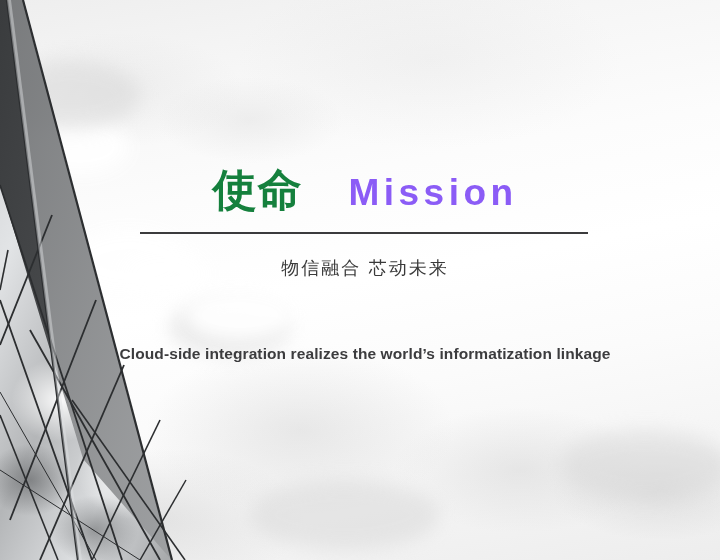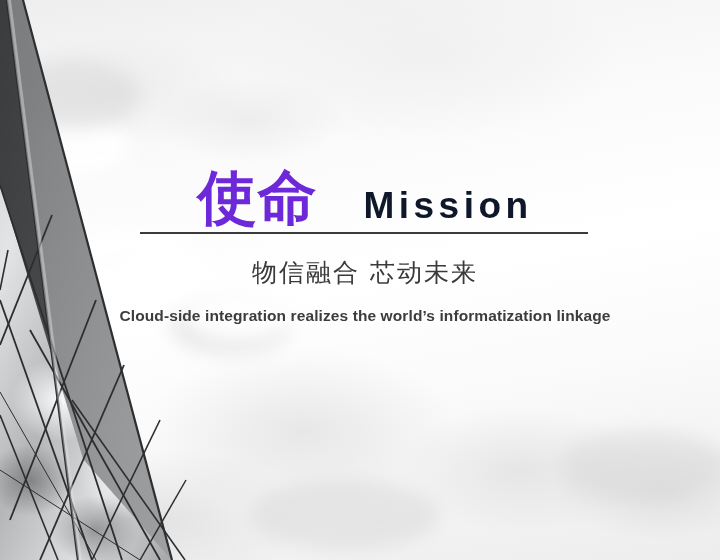--- a/index.html
+++ b/index.html
@@ -117,73 +117,73 @@
   .heading-row {
     position: absolute;
     left: 140px;
     top: 168px;
     width: 450px;
     display: flex;
     align-items: baseline;
     justify-content: center;
   }
   .heading-cn {
-    font-size: 59px;
+    font-size: 44px;
     font-weight: 700;
     letter-spacing: 1px;
     line-height: 1;
-    color: #6d28d9;
+    color: #15803d;
     font-family: "DejaVu Sans", "Liberation Sans", sans-serif;
   }
   .heading-en {
     font-size: 37px;
     font-weight: 700;
     letter-spacing: 4.5px;
     line-height: 1;
     margin-left: 46px;
-    color: #0f172a;
+    color: #8b5cf6;
     font-family: "Liberation Sans", "DejaVu Sans", sans-serif;
   }
 
   .divider {
     position: absolute;
     left: 140px;
     top: 232px;
     width: 448px;
     height: 2px;
     background: #3b3b3d;
   }
 
   .subtitle-cn {
     position: absolute;
     left: 140px;
     top: 256px;
     width: 450px;
     text-align: center;
-    font-size: 25px;
+    font-size: 18px;
     font-weight: 400;
     letter-spacing: 2px;
     color: #3a3a3a;
     font-family: "DejaVu Sans", "Liberation Sans", sans-serif;
   }
 
   .tagline {
     position: absolute;
     left: 60px;
     top: 303px;
     width: 610px;
     text-align: center;
     font-size: 15.5px;
     font-weight: 600;
     line-height: 25px;
     color: #3c3c3e;
     letter-spacing: 0.1px;
     font-family: "Liberation Sans", "DejaVu Sans", sans-serif;
   }
-  .tagline div { white-space: nowrap; }
+  .tagline div { white-space: nowrap; margin-top: 38px; }
 </style>
 </head>
 <body>
 
 <div id="stage">
 
   <div class="sky"></div>
 
   <div class="cloud" style="left:70px;  top:230px; width:120px; height:62px;"></div>
   <div class="cloud" style="left:120px; top:250px; width:90px;  height:48px;"></div>

